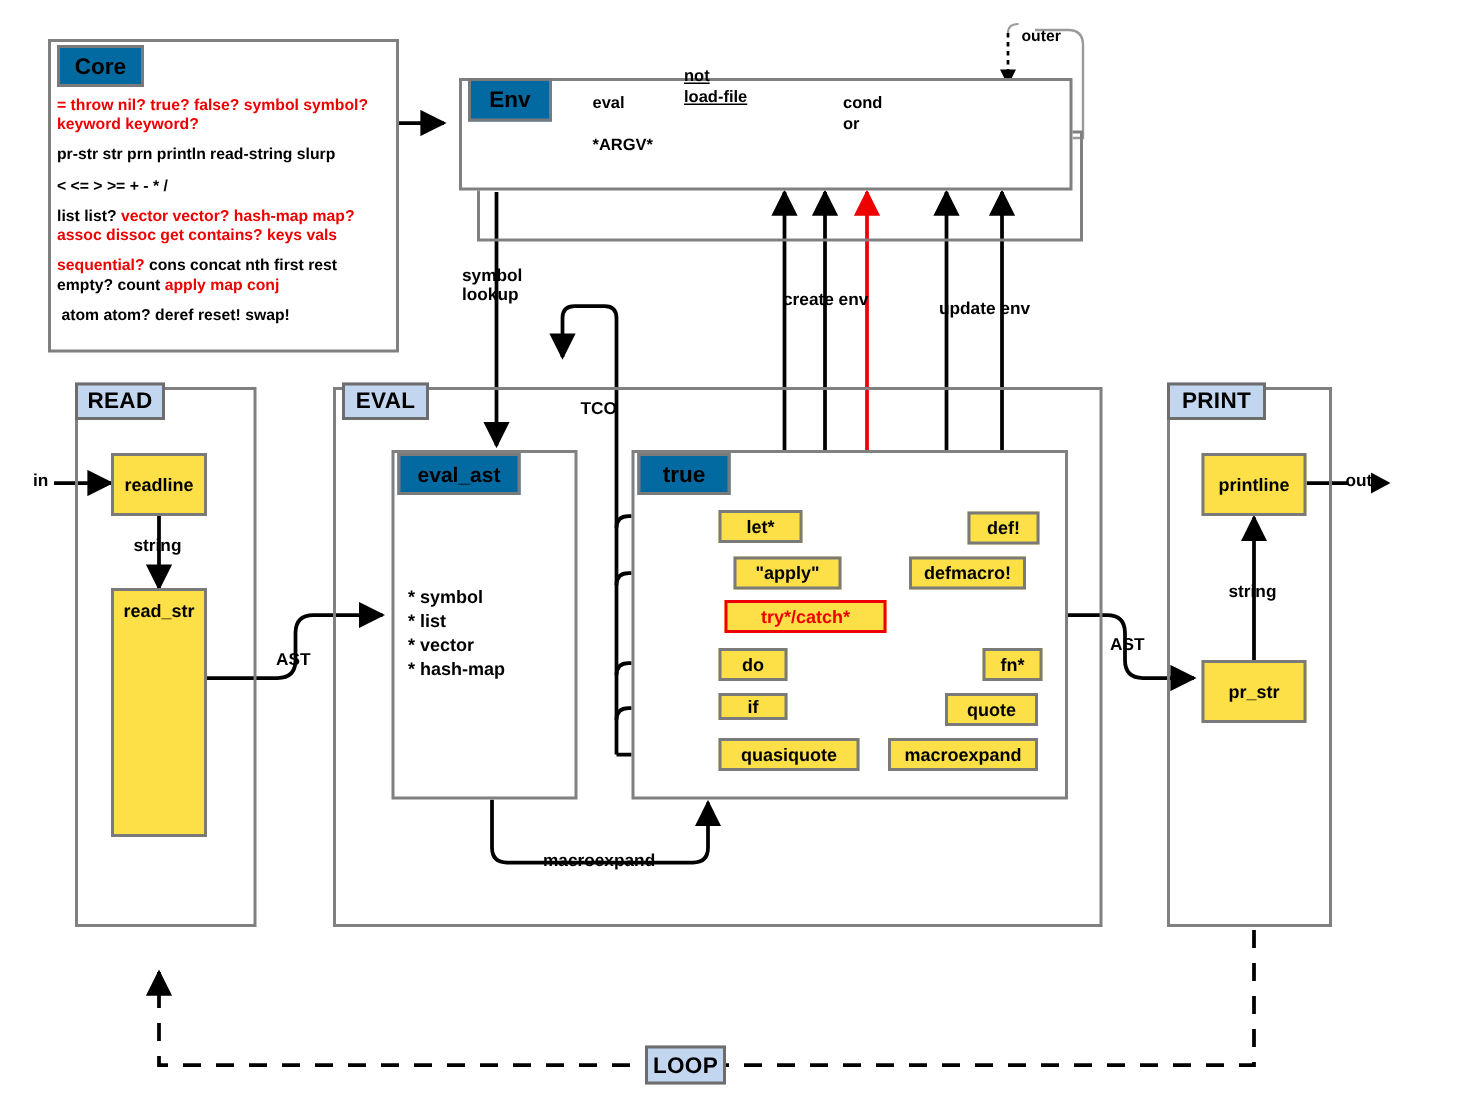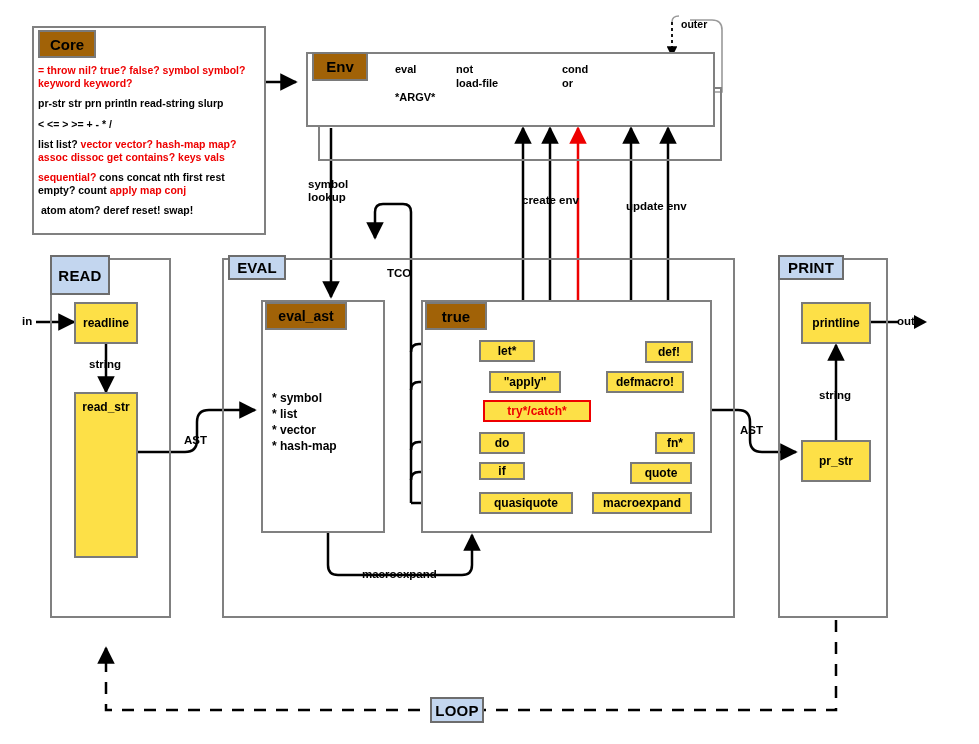--- a/index.html
+++ b/index.html
@@ -45,21 +45,21 @@
     font-size: 15px;
     color: #000;
     display: flex;
     align-items: center;
     justify-content: center;
     letter-spacing: .2px;
   }
   .titlebox {
     position: absolute;
     box-sizing: border-box;
-    background: #a16207;
+    background: #0369a1;
     border: 2px solid #7a7a7a;
     font-weight: bold;
     display: flex;
     align-items: center;
     justify-content: center;
   }
   .node {
     position: absolute;
     box-sizing: border-box;
     background: #fde047;
@@ -180,34 +180,34 @@
   <div class="box" style="left:32px; top:26px; width:234px; height:209px;"></div>
   <div class="titlebox" style="left:38px; top:30px; width:58px; height:28px; font-size:15px;">Core</div>
   <div class="corelist" style="left:38px; top:64px; width:222px;" id="core-list"><div style="margin-bottom: 8px;"><span class="r">= throw nil? true? false? symbol symbol? keyword keyword?</span></div><div style="margin-bottom: 8px;"><span>pr-str str prn println read-string slurp</span></div><div style="margin-bottom: 8px;"><span>&lt; &lt;= &gt; &gt;= + - * /</span></div><div style="margin-bottom: 8px;"><span>list list? </span><span class="r">vector vector? hash-map map? assoc dissoc get contains? keys vals</span></div><div style="margin-bottom: 8px;"><span class="r">sequential?</span><span> cons concat nth first rest empty? count </span><span class="r">apply map conj</span></div><div style="margin-bottom: 8px;"><span> atom atom? deref reset! swap!</span></div></div>
 
   <div class="phase" style="left:318px; top:87px; width:404px; height:74px;"></div>
   <div class="box" style="left:306px; top:52px; width:409px; height:75px;"></div>
   <div class="titlebox" style="left:312px; top:52px; width:56px; height:29px; font-size:15px;">Env</div>
   <div class="envcol" style="left:395px; top:62px;" id="env-c1">eval
 
 *ARGV*</div>
-  <div class="envcol" style="left:456px; top:62px;" id="env-c2">not
+  <div class="envcol" style="left:456px; top:44px;text-decoration:underline;" id="env-c2">not
 load-file</div>
   <div class="envcol" style="left:562px; top:62px;" id="env-c3">cond
 or</div>
   <div class="lbl small" style="left:681px; top:18px;">outer</div>
 
   <div class="lbl" style="left:308px; top:178px;" id="lbl-symlookup">symbol
 lookup</div>
   <div class="lbl" style="left:522px; top:194px;">create env</div>
   <div class="lbl" style="left:626px; top:200px;">update env</div>
   <div class="lbl" style="left:387px; top:267px;">TCO</div>
 
   <div class="phase" style="left:50px; top:258px; width:121px; height:360px;"></div>
-  <div class="badge" style="left:50px; top:255px; width:60px; height:40px;">READ</div>
+  <div class="badge" style="left:50px; top:255px; width:60px; height:25px;">READ</div>
   <div class="node" style="left:74px; top:302px; width:64px; height:42px;" id="n-readline">readline</div>
   <div class="node tall" style="left:74px; top:392px; width:64px; height:166px;" id="n-readstr">read_str</div>
   <div class="lbl" style="left:89px; top:358px;">string</div>
   <div class="lbl" style="left:22px; top:315px;">in</div>
   <div class="lbl" style="left:184px; top:434px;">AST</div>
 
   <div class="phase" style="left:222px; top:258px; width:513px; height:360px;"></div>
   <div class="badge" style="left:228px; top:255px; width:58px; height:25px;">EVAL</div>
 
   <div class="box" style="left:261px; top:300px; width:124px; height:233px;"></div>

